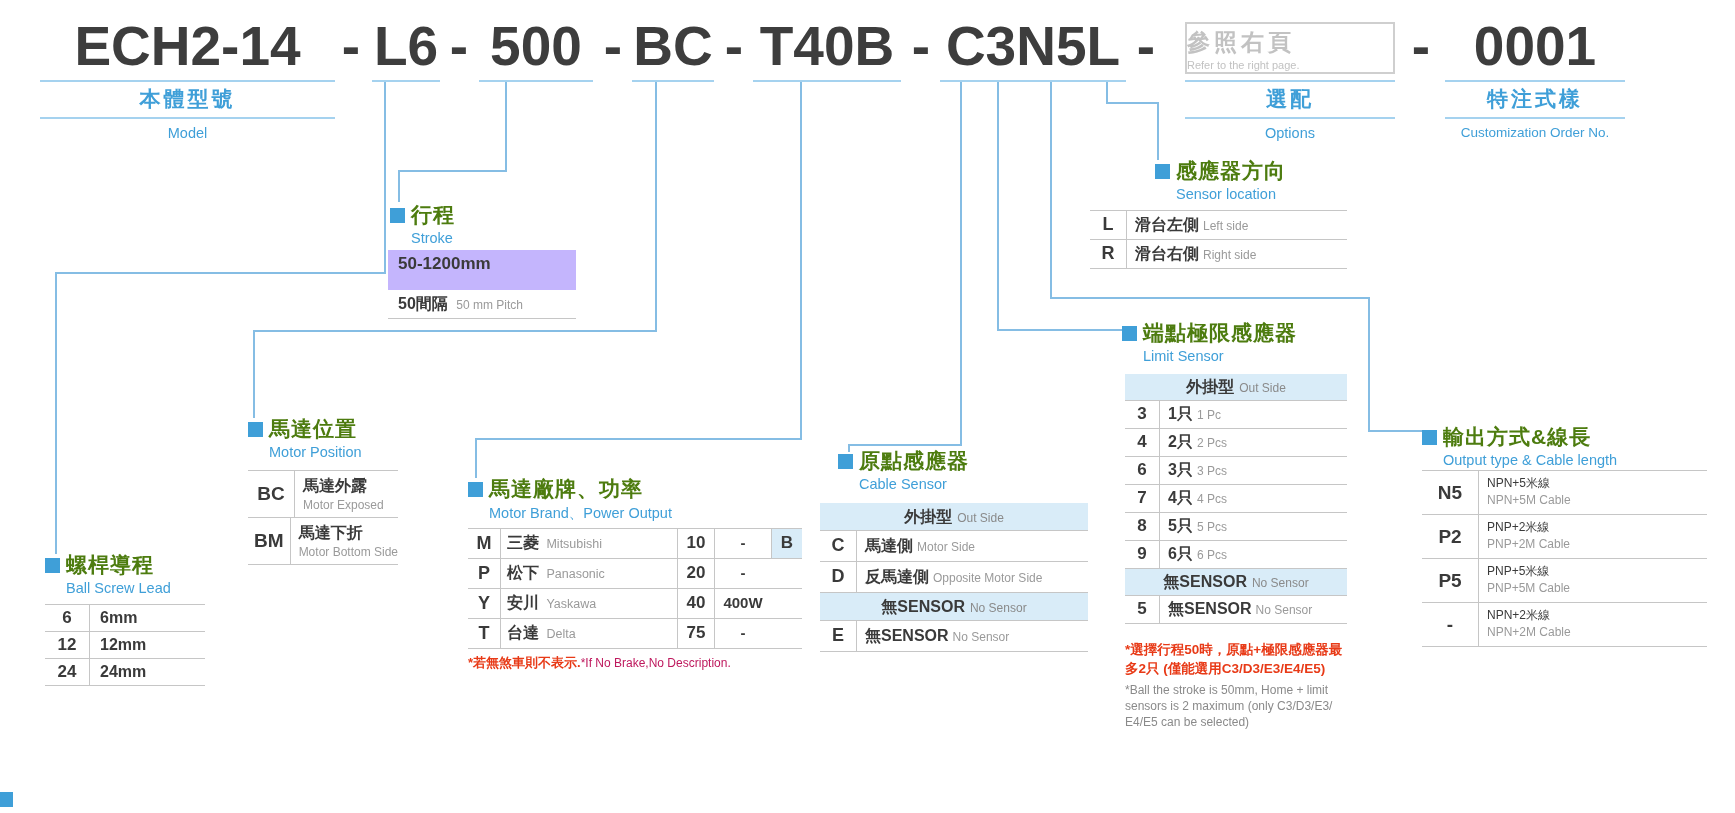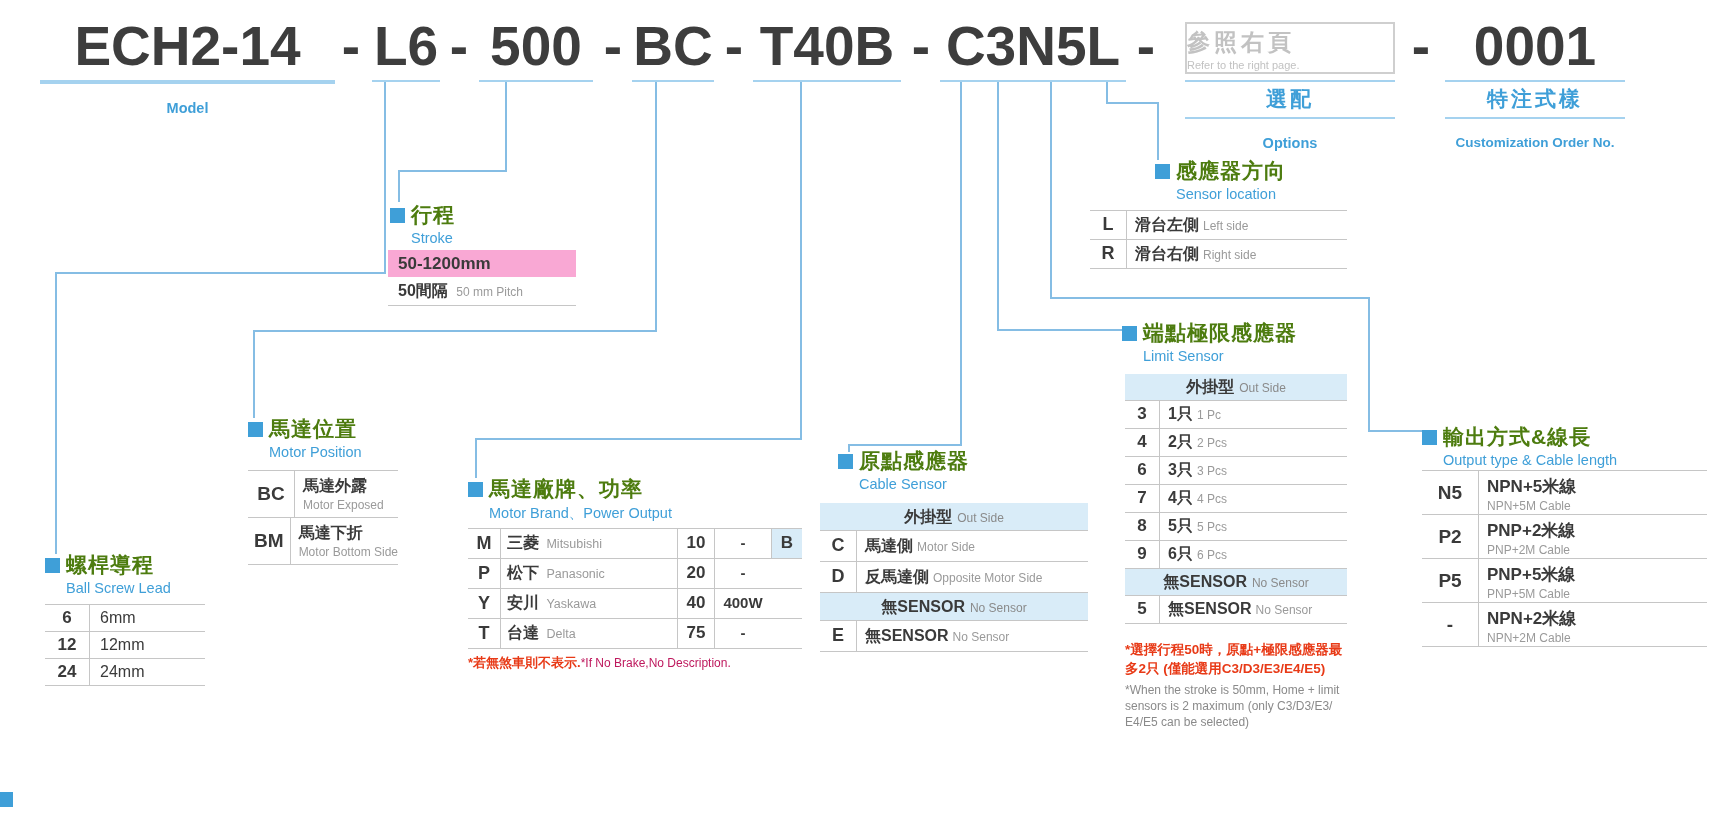--- a/index.html
+++ b/index.html
@@ -17,49 +17,49 @@
     position:absolute; top:22px; height:52px; border:2px solid #cfcfcf;
     background:#fff; box-sizing:border-box; padding-top:3px;
   }
   .ob-zh { font-size:23px; color:#c2c2c2; letter-spacing:4px; font-weight:700; }
   .ob-en { font-size:11px; color:#c2c2c2; margin-top:1px; }
 
   
   .seg-label { position:absolute; text-align:center; color:#3f9fd8; }
   .sl-line { height:2px; background:#a5d2ef; }
   .sl-zh { font-size:21px; font-weight:700; letter-spacing:3px; padding:3px 0 4px 0; }
-  .sl-en { font-size:14.5px; padding-top:16px; white-space:nowrap;font-weight:bold; }
+  .sl-en { font-size:14.5px; padding-top:6px; white-space:nowrap; }
 
   
   .cl { position:absolute; background:#85bde4; }
 
   
   .sec-title { position:absolute; }
   .sec-title .r1 { display:flex; align-items:center; gap:6px; height:26px; }
   .sq { width:15px; height:15px; background:#3f9fd8; flex:0 0 auto; }
   .sec-title .zh { font-size:21px; font-weight:700; color:#4d7c0f; letter-spacing:1px; white-space:nowrap; }
   .sec-title .en { font-size:14.5px; color:#3f9fd8; margin:2px 0 0 21px; white-space:nowrap; }
 
   .tbl { position:absolute; box-sizing:border-box; }
   .bordered-top { border-top:1px solid #c6c6c6; }
 
   
   .lrow { display:flex; height:26px; line-height:25px; border-bottom:1px solid #c6c6c6; }
   .lcode { width:44px; text-align:center; font-weight:700; font-size:17px; border-right:1px solid #c6c6c6; }
-  .lval { padding-left:10px; font-weight:400; font-size:16px; }
+  .lval { padding-left:10px; font-weight:700; font-size:16px; }
 
   
   .prow { display:flex; height:46px; border-bottom:1px solid #c6c6c6; }
   .pcode { width:46px; border-right:1px solid #c6c6c6; display:flex; align-items:center; justify-content:center; font-weight:700; font-size:19px; }
   .pdesc { padding:5px 0 0 8px; }
   .pzh { font-size:16px; font-weight:700; }
   .pen { font-size:12px; color:#9a9a9a; margin-top:1px; white-space:nowrap; }
 
   
-  .srow1 { height:27px; line-height:27px; background:#f9a8d4; font-weight:700; font-size:17px; padding-left:10px; }
+  .srow1 { height:40px; line-height:27px; background:#c4b5fd; font-weight:700; font-size:17px; padding-left:10px; }
   .srow2 { height:28px; line-height:28px; border-bottom:1px solid #c6c6c6; padding-left:10px; white-space:nowrap; }
   .szh { font-weight:700; font-size:16px; }
   .sen { font-size:12px; color:#9a9a9a; margin-left:4px; }
 
   
   .brow { display:flex; height:29px; line-height:28px; border-bottom:1px solid #c6c6c6; }
   .bcode { width:32px; text-align:center; font-weight:700; font-size:18px; border-right:1px solid #c6c6c6; }
   .bbrand { width:170px; padding-left:6px; border-right:1px solid #c6c6c6; white-space:nowrap; }
   .bzh { font-weight:700; font-size:16px; }
   .ben { font-size:12.5px; color:#9a9a9a; margin-left:3px; }
@@ -84,21 +84,21 @@
   .lmrow { display:flex; height:27px; line-height:26px; border-bottom:1px solid #c6c6c6; }
   .lmcode { width:34px; text-align:center; font-weight:700; font-size:17px; border-right:1px solid #c6c6c6; }
 
   .lnote-red { position:absolute; color:#e83a17; font-size:13.5px; font-weight:700; line-height:19px; white-space:nowrap; }
   .lnote-gray { position:absolute; color:#8a8a8a; font-size:12px; line-height:16px; white-space:nowrap; }
 
   
   .orow { display:flex; height:43px; border-bottom:1px solid #c6c6c6; }
   .ocode { width:56px; border-right:1px solid #c6c6c6; display:flex; align-items:center; justify-content:center; font-weight:700; font-size:19px; }
   .odesc { padding:4px 0 0 8px; }
-  .ozh { font-size:17px; font-weight:700; white-space:nowrap; }
+  .ozh { font-size:12px; font-weight:400; white-space:nowrap; }
   .oen { font-size:12px; color:#9a9a9a; margin-top:1px; white-space:nowrap; }
 
   .corner-mark { position:absolute; left:0; top:792px; width:13px; height:15px; background:#3f9fd8; }
 </style>
 </head>
 <body>
 
 <div class="page">
 
   <div class="code-seg" style="left:40px;width:295px">ECH2-14</div>
@@ -123,20 +123,21 @@
   <div class="code-seg" style="left:1445px;width:180px">0001</div>
 
   <div class="ul" style="left:372px;top:80px;width:68px"></div>
   <div class="ul" style="left:479px;top:80px;width:114px"></div>
   <div class="ul" style="left:632px;top:80px;width:82px"></div>
   <div class="ul" style="left:753px;top:80px;width:148px"></div>
   <div class="ul" style="left:940px;top:80px;width:186px"></div>
 
   <div class="seg-label" style="left:40px;top:80px;width:295px">
     <div class="sl-line"></div>
+    <div class="sl-zh">本體型號</div>
     <div class="sl-line"></div>
     <div class="sl-en">Model</div>
   </div>
 
   <div class="seg-label" style="left:1445px;top:80px;width:180px">
     <div class="sl-line"></div>
     <div class="sl-zh">特注式樣</div>
     <div class="sl-line"></div>
     <div class="sl-en" style="font-size:13.5px">Customization Order No.</div>
   </div>
@@ -383,21 +384,21 @@
       <div class="lmcode">5</div>
       <div class="hdesc"><span class="hzh">無SENSOR</span><span class="hen">No Sensor</span></div>
     </div>
   </div>
 
   <div class="lnote-red" style="left:1125px;top:640px">
     <div>*選擇行程50時，原點+極限感應器最</div>
     <div>多2只 (僅能選用C3/D3/E3/E4/E5)</div>
   </div>
   <div class="lnote-gray" style="left:1125px;top:682px">
-    <div>*When the stroke is 50mm, Home + limit</div>
+    <div>*Ball the stroke is 50mm, Home + limit</div>
     <div>sensors is 2 maximum (only C3/D3/E3/</div>
     <div>E4/E5 can be selected)</div>
   </div>
 
   <div class="tbl bordered-top" style="left:1090px;top:210px;width:257px">
     <div class="hrow" style="height:28px;line-height:27px">
       <div class="hcode">L</div>
       <div class="hdesc"><span class="hzh">滑台左側</span><span class="hen">Left side</span></div>
     </div>
     <div class="hrow" style="height:28px;line-height:27px">

